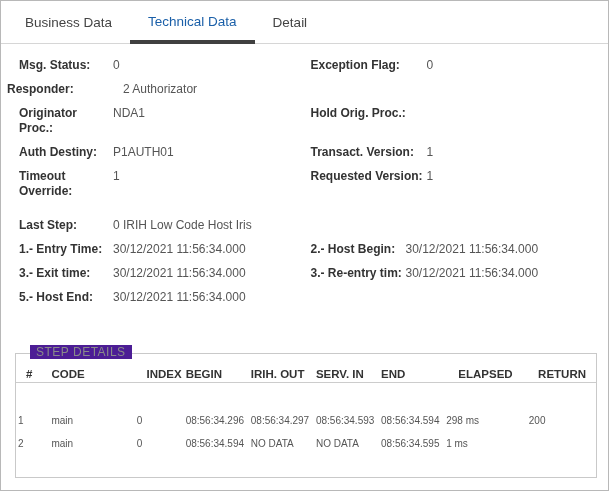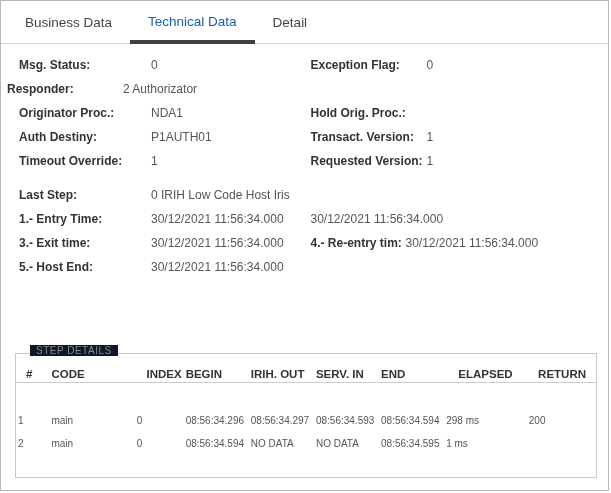--- a/index.html
+++ b/index.html
@@ -69,42 +69,42 @@
     font-size: 12px;
     flex: 0 0 auto;
     line-height: 15px;
   }
   .val {
     color: #555555;
     font-size: 12px;
     line-height: 15px;
   }
   
-  .w1 { width: 132px; }
+  .w1 { width: 94px; }
   .w2 { width: 116px; }
   .w3 { width: 95px; }
   .gap { height: 10px; }
 
   
   .panel {
     position: absolute;
     left: 14px;
     top: 352px;
     width: 582px;
     height: 125px;
     border: 1px solid #c9c9c9;
     box-sizing: border-box;
   }
   .panel-title {
     position: absolute;
     left: 14px;
     top: -9px;
-    background: #0f172a;
+    background: #4c1d95;
     padding: 0 6px;
-    font-size: 10px;
+    font-size: 12px;
     letter-spacing: 0.5px;
     color: #8a8a8a;
   }
   table.steps {
     width: 100%;
     border-collapse: collapse;
     margin-top: 12px;
     font-size: 11px;
   }
   table.steps th {
@@ -212,31 +212,32 @@
       </div>
       <div class="col right"></div>
     </div>
 
     <div class="row">
       <div class="col left">
         <span class="lbl w1">1.- Entry Time:</span>
         <span class="val">30/12/2021 11:56:34.000</span>
       </div>
       <div class="col right">
+        <span class="lbl w3">2.- Host Begin:</span>
         <span class="val">30/12/2021 11:56:34.000</span>
       </div>
     </div>
 
     <div class="row">
       <div class="col left">
         <span class="lbl w1">3.- Exit time:</span>
         <span class="val">30/12/2021 11:56:34.000</span>
       </div>
       <div class="col right">
-        <span class="lbl w3">4.- Re-entry tim:</span>
+        <span class="lbl w3">3.- Re-entry tim:</span>
         <span class="val">30/12/2021 11:56:34.000</span>
       </div>
     </div>
 
     <div class="row">
       <div class="col left">
         <span class="lbl w1">5.- Host End:</span>
         <span class="val">30/12/2021 11:56:34.000</span>
       </div>
       <div class="col right"></div>

